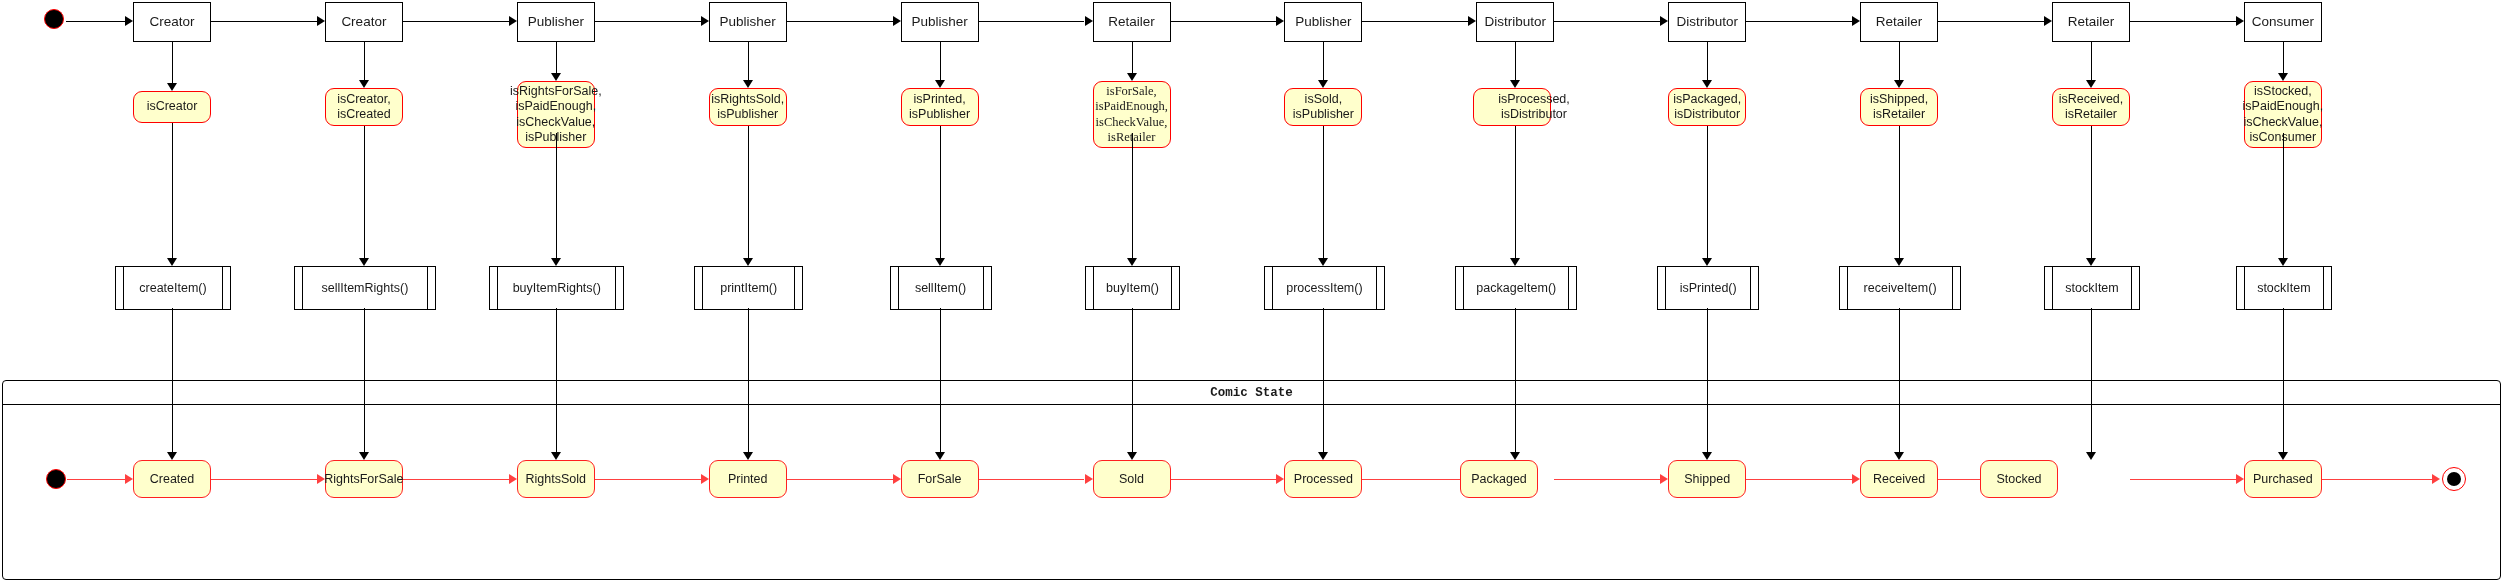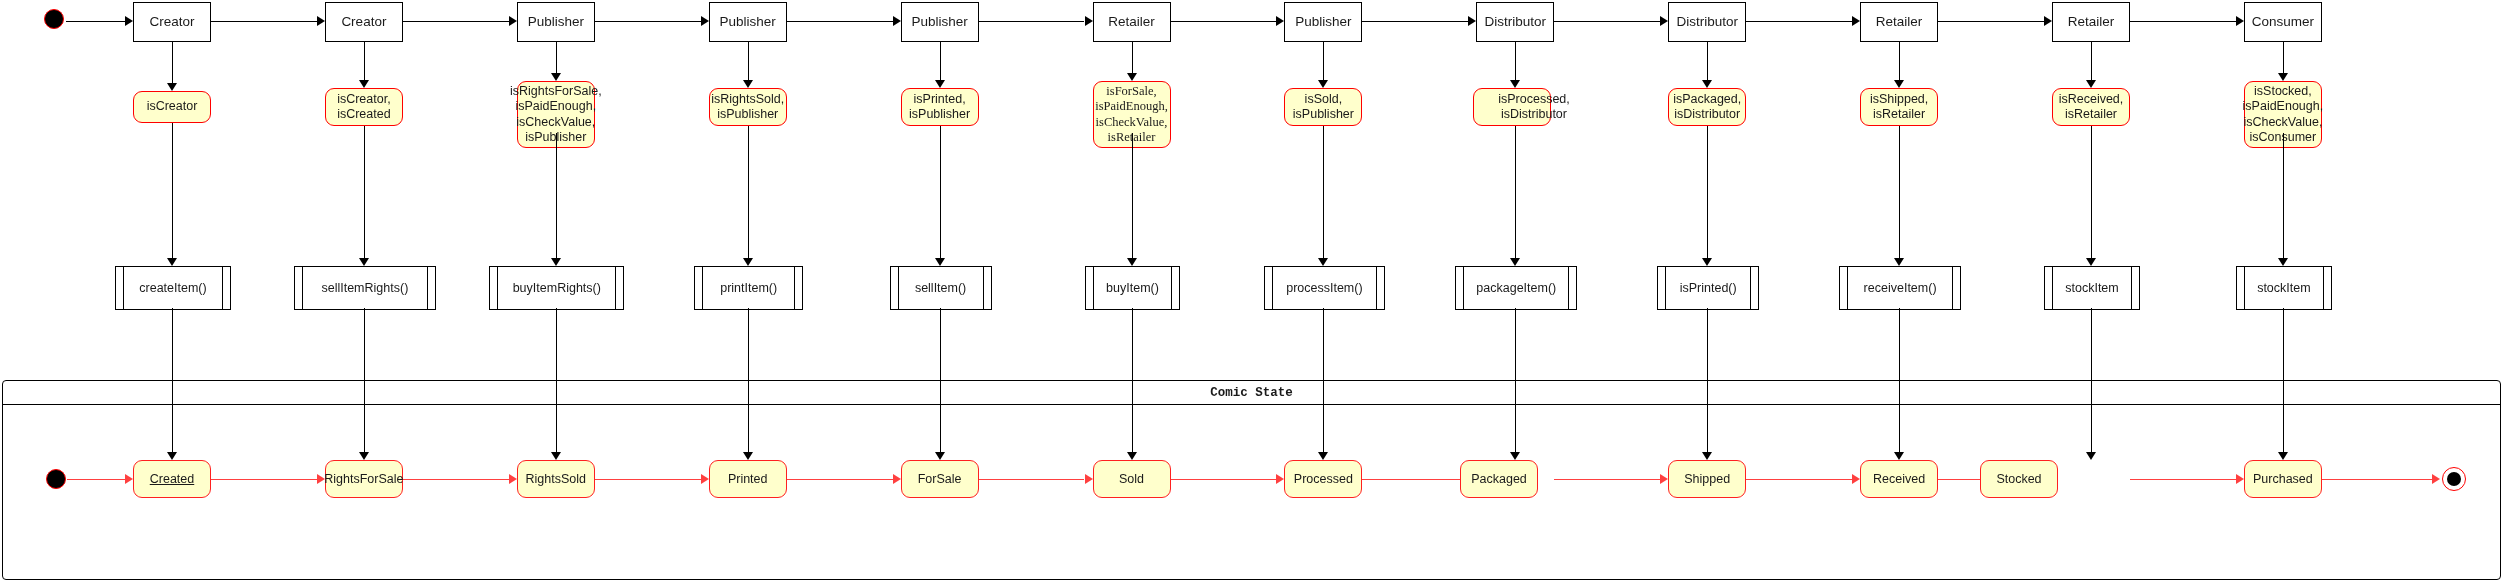--- a/index.html
+++ b/index.html
@@ -147,21 +147,21 @@
       <div class="abs guard-box" style="left:133px;top:91px;width:78px;min-height:32px;">isCreator</div>
       <div class="v-line k" style="left:172px;top:42px;height:41px;"></div>
       <div class="arrow-d" style="left:167px;top:83px;"></div>
       <div class="call-box" style="left:115.4px;top:266px;width:113.19999999999999px;height:42px;">
         <div class="bar l"></div>
         <div class="bar r"></div>
         <div class="cl">createItem()</div>
       </div>
       <div class="v-line k" style="left:172px;top:123px;height:135px;"></div>
       <div class="arrow-d" style="left:167px;top:258px;"></div>
-      <div class="abs state-box" style="left:133px;top:460px;width:78px;height:38px;text-decoration:underline;">Created</div>
+      <div class="abs state-box" style="left:133px;top:460px;width:78px;height:38px;">Created</div>
       <div class="v-line k" style="left:172px;top:308px;height:144px;"></div>
       <div class="arrow-d" style="left:167px;top:452px;"></div>
       <div class="h-line r" style="left:211px;top:479px;width:105.89999999999998px;"></div>
       <div class="arrow-r rd" style="left:316.9px;top:474px;"></div>
       <div class="abs actor-box" style="left:324.9px;top:2px;width:78px;height:40px;">Creator</div>
       <div class="h-line k" style="left:402.9px;top:21px;width:105.89999999999998px;"></div>
       <div class="arrow-r" style="left:508.79999999999995px;top:16px;"></div>
       <div class="abs guard-box" style="left:324.9px;top:88px;width:78px;min-height:38px;">isCreator,
 isCreated</div>
       <div class="v-line k" style="left:363.9px;top:42px;height:38px;"></div>

